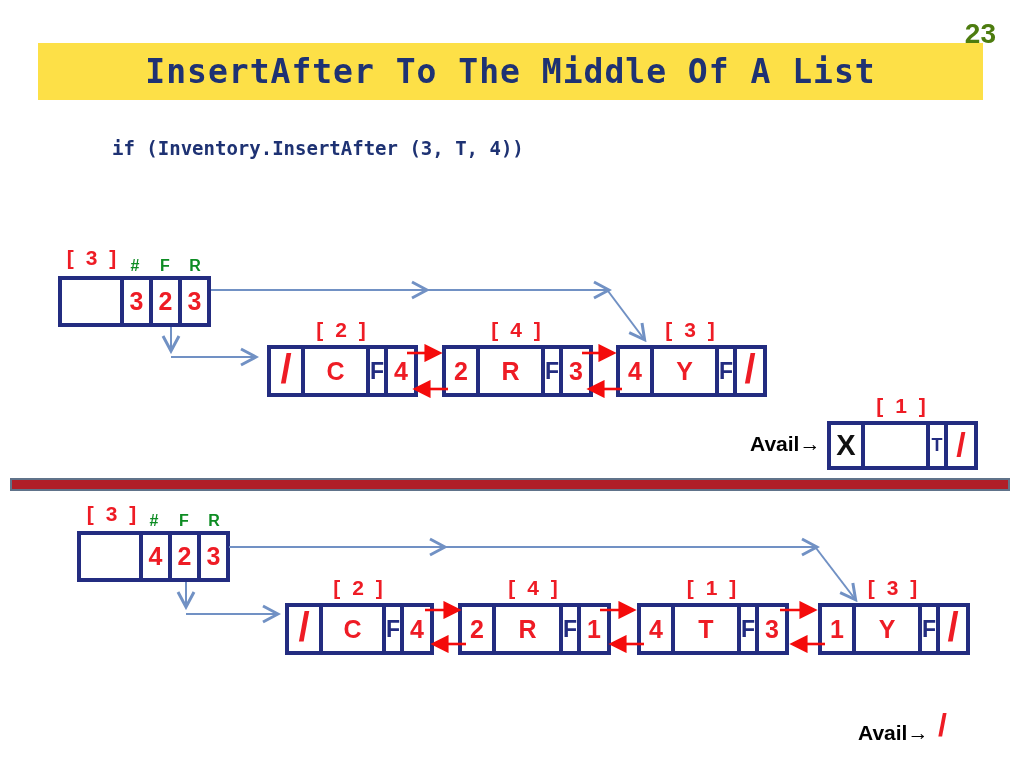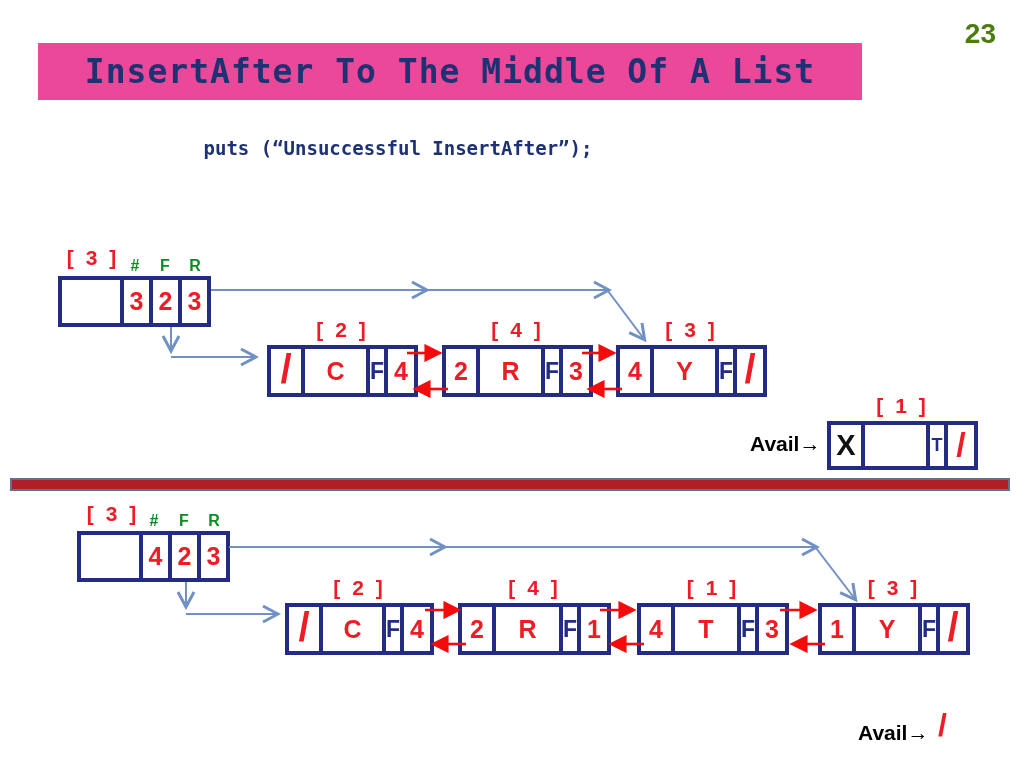--- a/index.html
+++ b/index.html
@@ -12,21 +12,21 @@
 
   
   .page-num {
     left:948px; top:18px; width:48px; text-align:right;
     color:#4d7c0f; font-weight:bold; font-size:28px;
     font-family:"Liberation Sans", sans-serif;
   }
 
   
   .banner {
-    left:38px; top:43px; width:824px; height:57px; background:#ec4899;
+    left:38px; top:43px; width:945px; height:57px; background:#fde047;
     display:flex; align-items:center; justify-content:center;
   }
   .banner .title {
     font-family:"DejaVu Sans Mono", monospace; font-weight:bold;
     font-size:33px; color:#1e3273; letter-spacing:1px; white-space:nowrap;
   }
 
   
   .code { left:112px; top:134px; }
   .code-line {
@@ -85,21 +85,21 @@
 </head>
 <body>
 
 <div class="abs page-num">23</div>
 
 <div class="abs banner">
   <div class="title">InsertAfter To The Middle Of A List</div>
 </div>
 
 <div class="abs code">
-  <div class="code-line">        puts (“Unsuccessful InsertAfter”);</div>
+  <div class="code-line">if (Inventory.InsertAfter (3, T, 4))</div>
 </div>
 
 <div class="node-label" style="left:58px; top:246px; width:70px;">[ 3 ]</div>
 <div class="col-heads" style="left:120px; top:257px; width:90px;">
   <span>#</span>
   <span>F</span>
   <span>R</span>
 </div>
 <div class="node" style="left:58px; top:276px; width:153px; height:51px;">
   <div class="cell w-big"></div>

